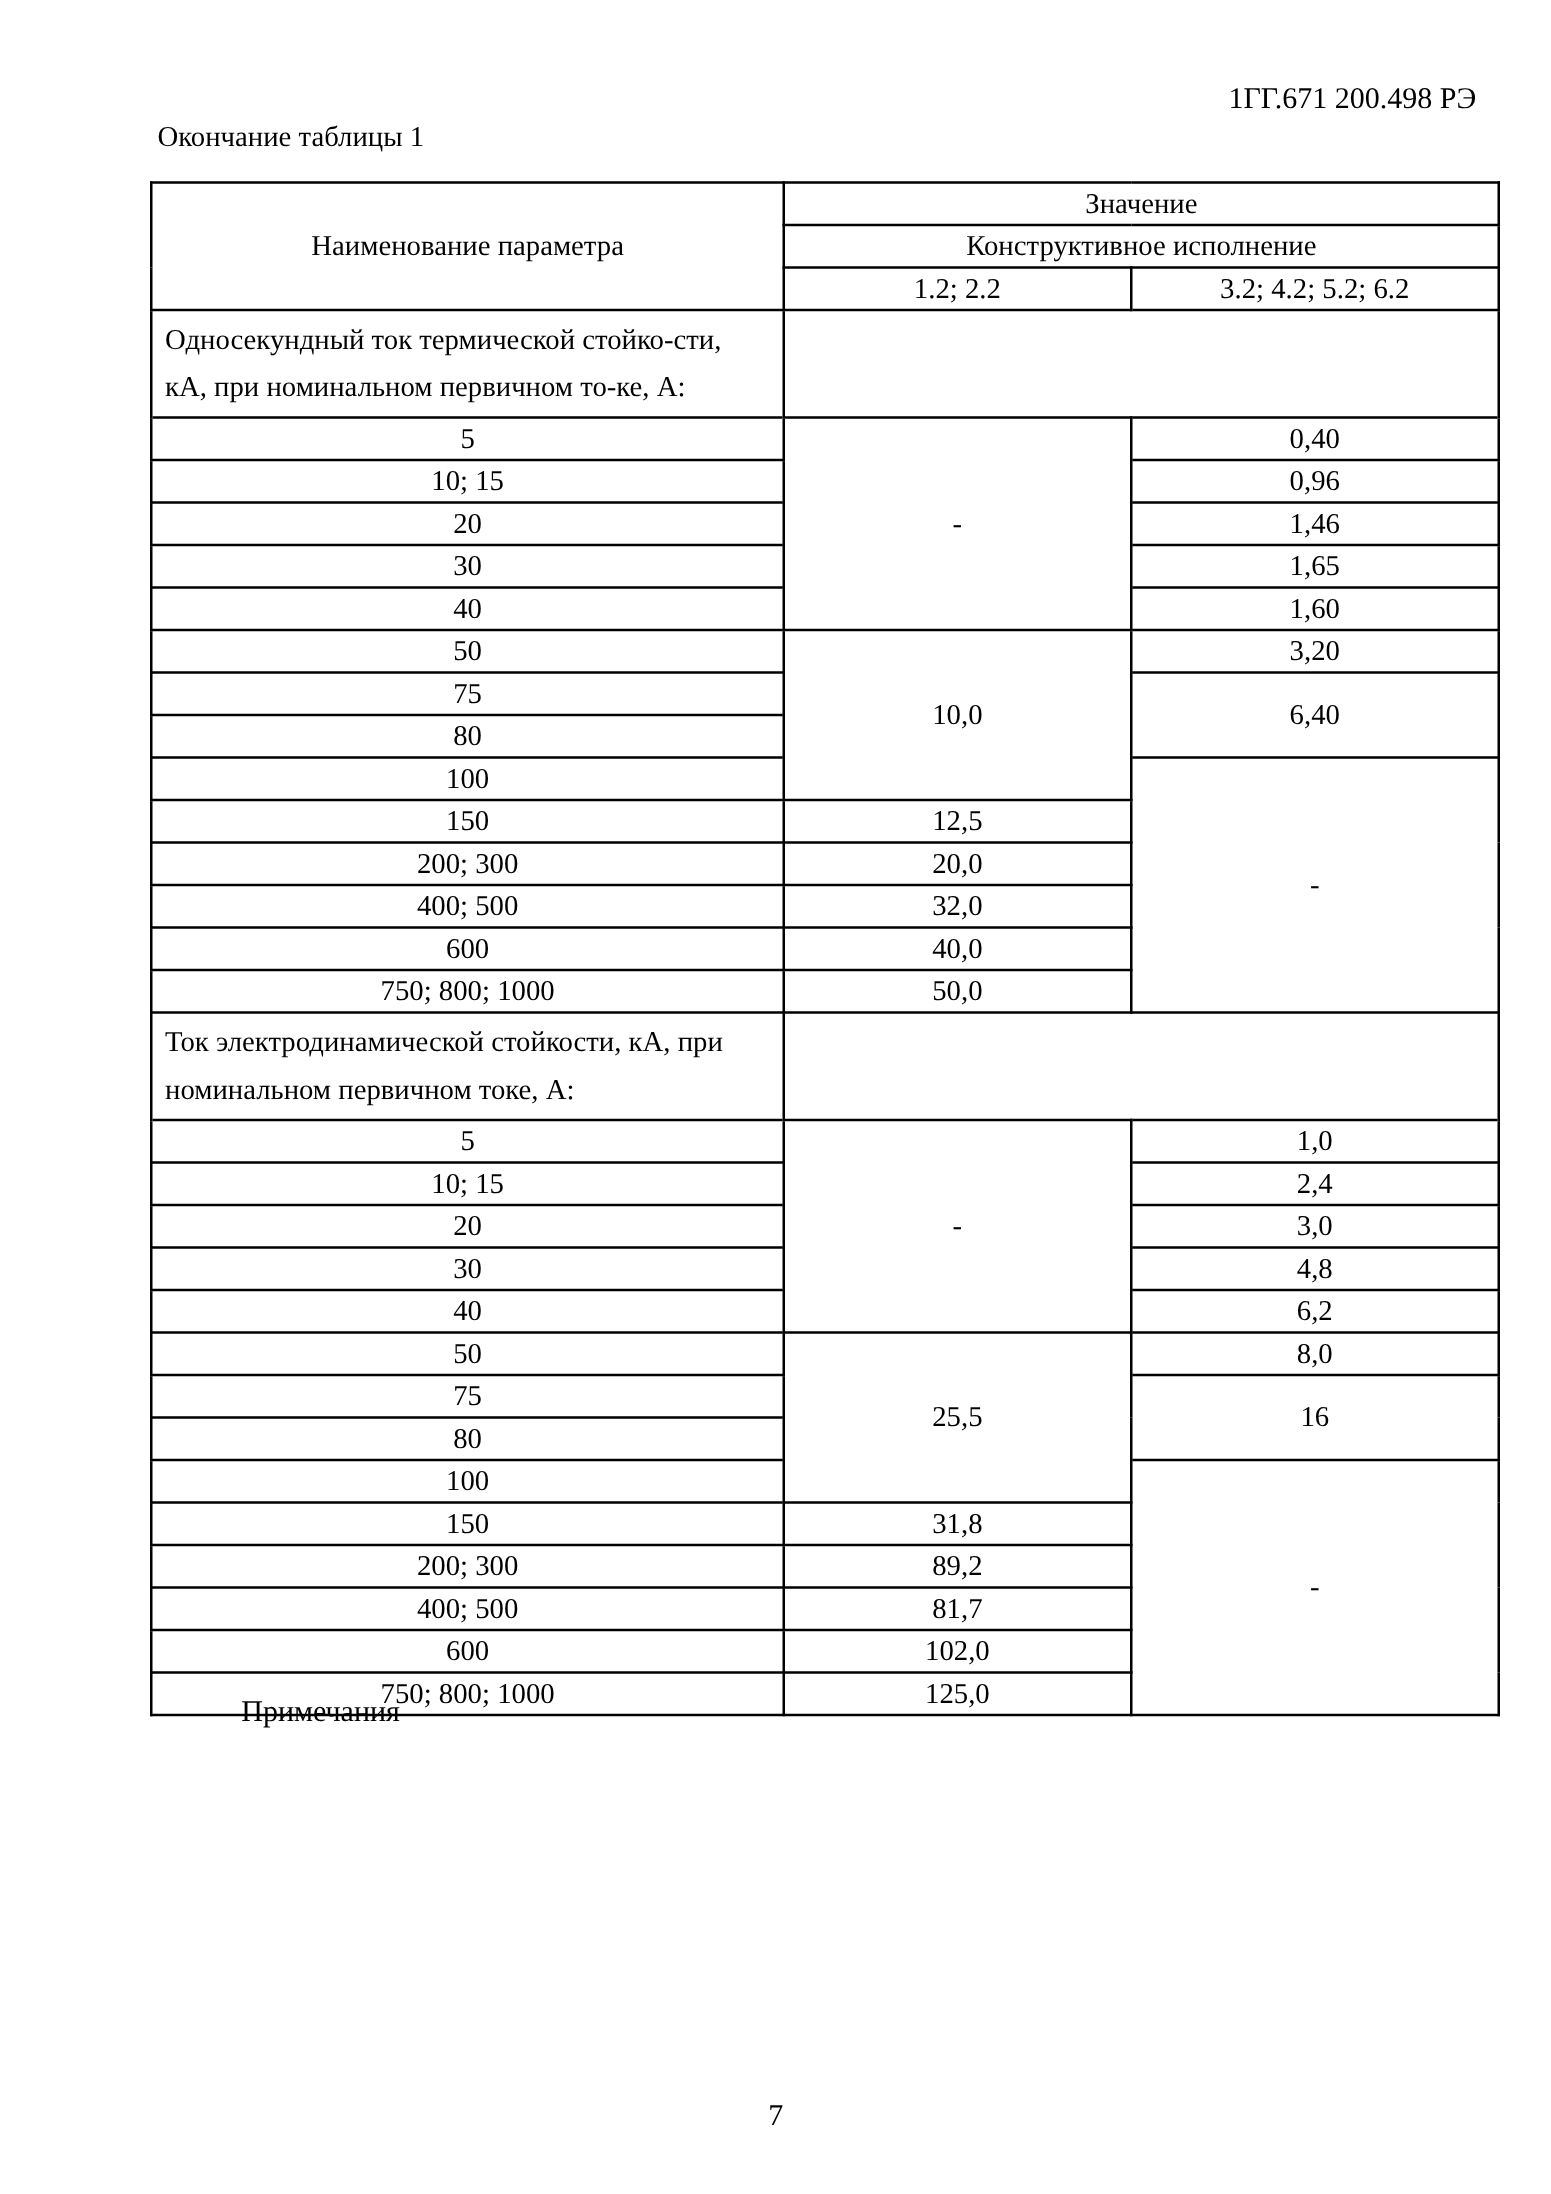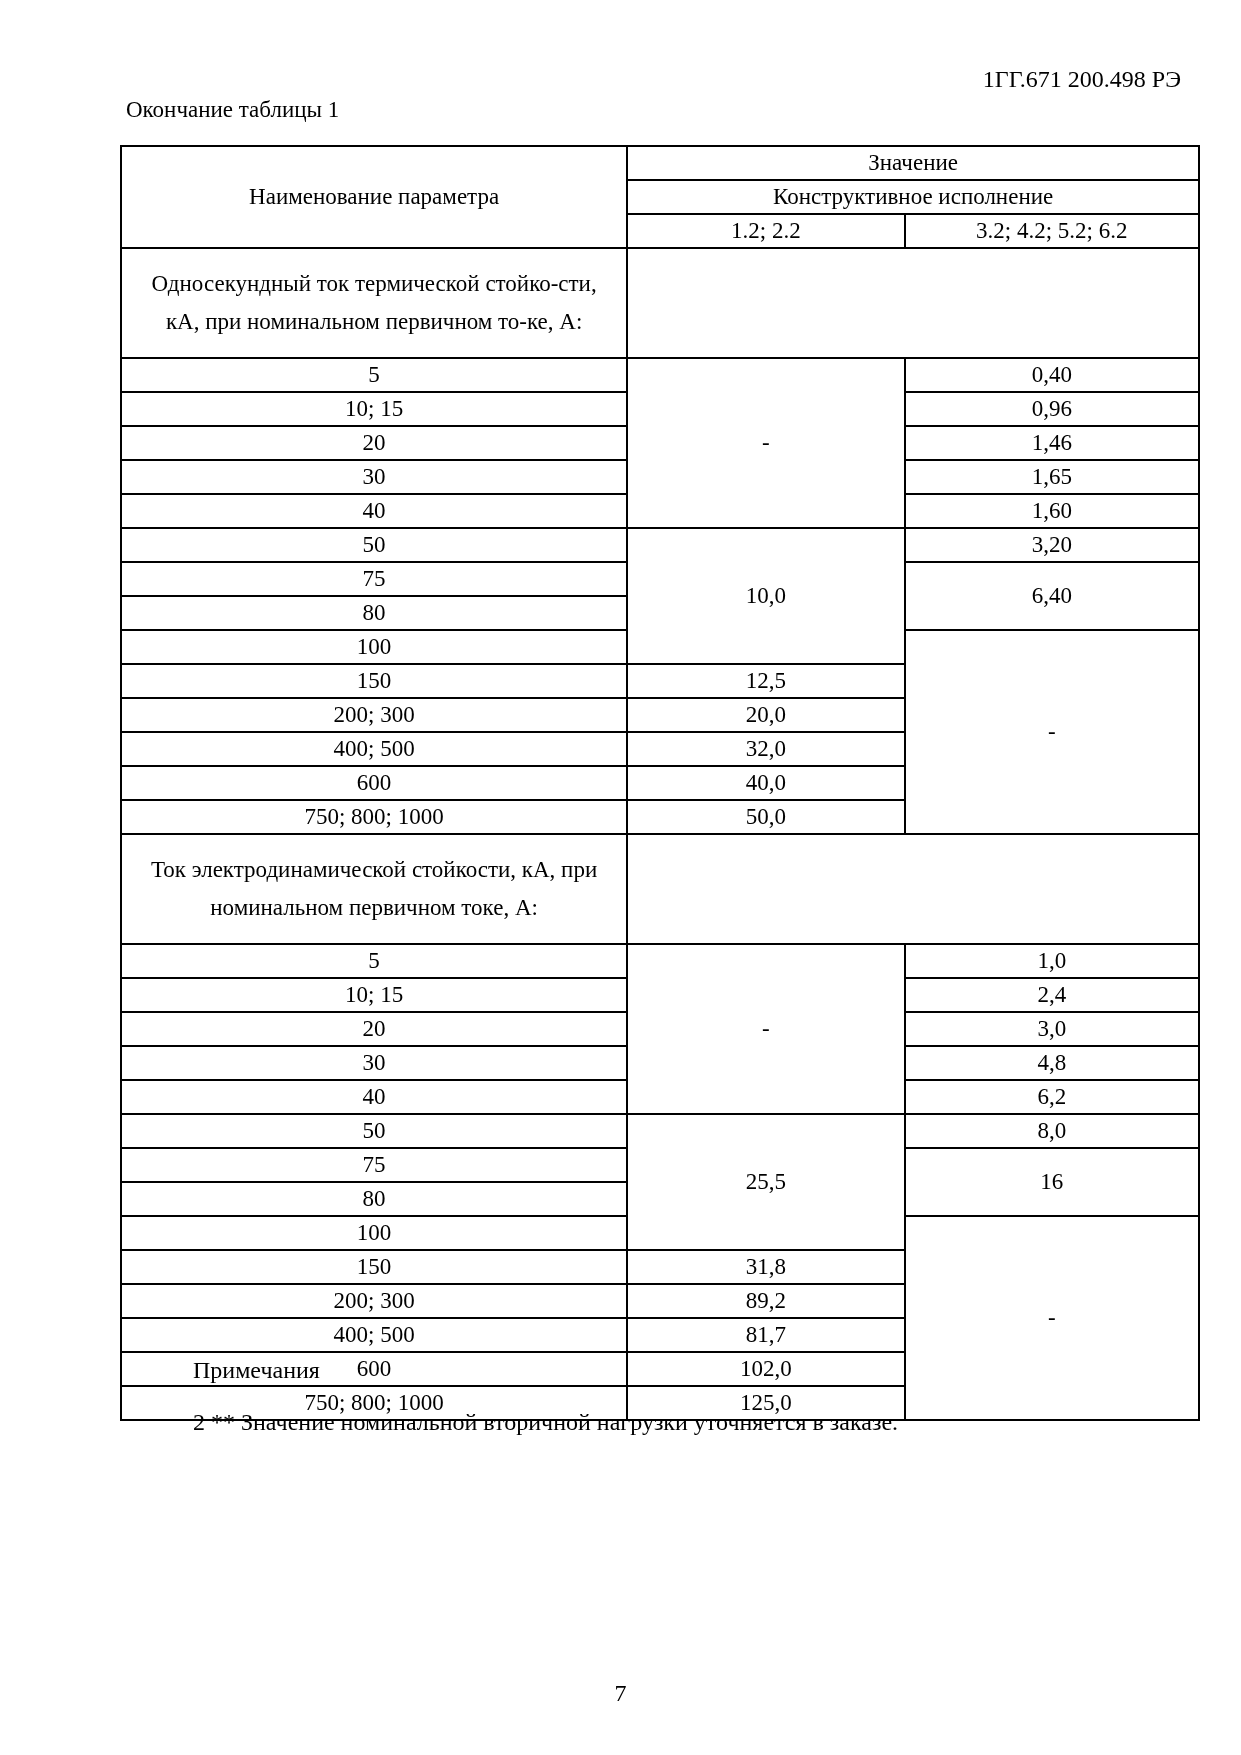--- a/index.html
+++ b/index.html
@@ -1,21 +1,21 @@
 <!DOCTYPE html>
 <html><head>
 <meta charset="utf-8">
 <style>
   html, body { margin:0; padding:0; background:#ffffff; }
   body { width:1241px; height:1755px; position:relative; font-family:"Liberation Serif", "DejaVu Serif", serif; color:#000; }
   .docnum { position:absolute; top:66px; right:60px; font-size:24px; }
   .caption { position:absolute; top:97px; left:126px; font-size:23px; }
   table.t { position:absolute; top:145px; left:120px; width:1080px; border-collapse:collapse; font-size:23px; }
   table.t td { border:2px solid #000; text-align:center; padding:0; height:32px; line-height:30px; vertical-align:middle; }
-  table.t td.name { text-align:center; padding:16px 10px; line-height:38px; }
+  table.t td.name { text-align:left; padding:4px 10px; line-height:38px; }
   table.t td.dotted-bottom { border-bottom:1px dotted #555; }
   .notes { position:absolute; left:120px; width:1080px; font-size:24px; }
   .notes p { margin:0; line-height:52px; text-align:justify; }
   .indent { text-indent:73px; }
   .pagenum { position:absolute; top:1680px; left:0; width:1241px; text-align:center; font-size:24px; }
 </style>
 </head>
 <body>
 
 <div class="docnum">1ГГ.671 200.498 РЭ</div>
@@ -161,16 +161,15 @@
       </tr>
   <tr>
         <td>750; 800; 1000</td>
         <td>125,0</td>
       </tr>
 </tbody>
   </table>
 
 <div class="notes" style="top:1344px;">
   <p class="indent">Примечания</p>
-  <p class="indent">2 ** Значение номинальной вторичной нагрузки уточняется в заказе.</p>
 </div>
 
 <div class="pagenum">7</div>
 
 </body></html>

